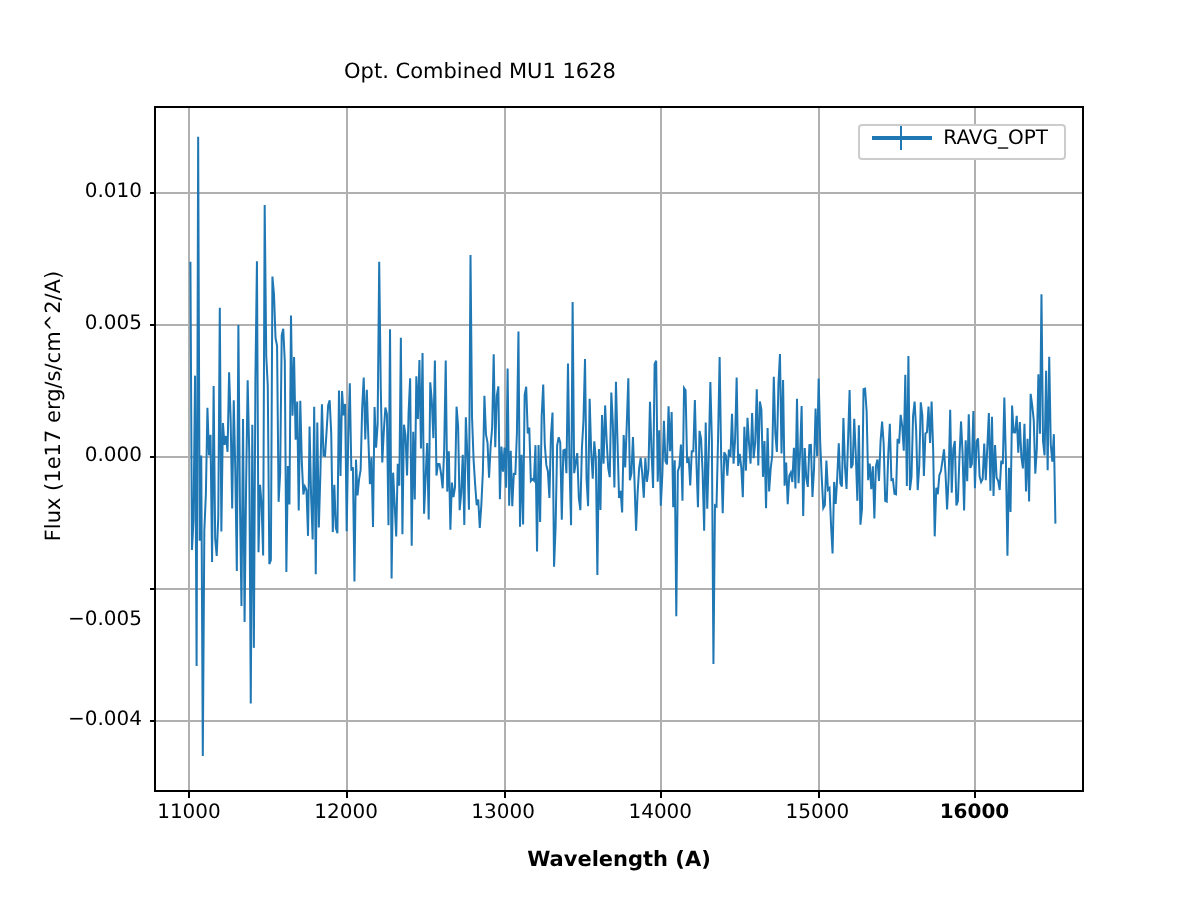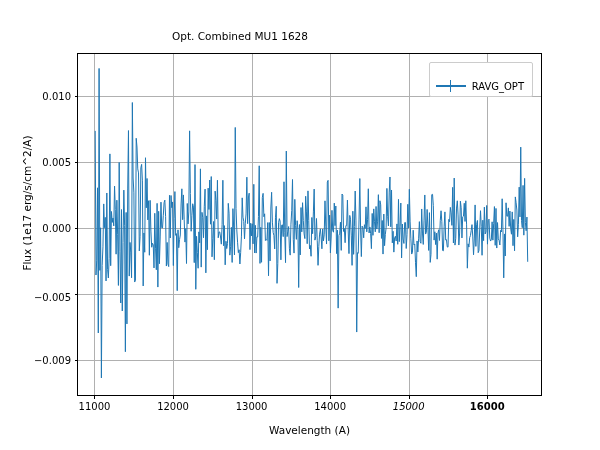--- a/index.html
+++ b/index.html
@@ -24,28 +24,28 @@
   .tickmark.y{height:1px;width:3.5px;right:100%;}
 
   .ticklabel{position:absolute;font-size:10px;color:#000000;white-space:nowrap;}
   .ticklabel.x{top:calc(100% + 6px);transform:translateX(-50%);}
   .ticklabel.y{right:calc(100% + 7px);transform:translateY(-50%);}
 
   
   #title{position:absolute;left:0;right:0;top:30px;text-align:center;
          font-size:10.5px;color:#000000;}
   #xlabel{position:absolute;left:77px;width:465px;top:424px;text-align:center;
-          font-size:10.5px;color:#000000;}
+          font-size:10.5px;color:#000000;font-weight:bold;}
   #ylabel{position:absolute;left:-93px;top:197px;width:240px;text-align:center;
           font-size:10.5px;color:#000000;transform:rotate(-90deg);}
 
   
   #legend{position:absolute;right:8px;top:8px;display:flex;align-items:center;
           gap:6px;background:#ffffff;border:1px solid #cccccc;border-radius:2px;
-          padding:17px 8px 4px 6px;box-shadow:0 0 0 0 rgba(0,0,0,0);}
+          padding:0 8px 4px 6px;box-shadow:0 0 0 0 rgba(0,0,0,0);}
   #legend .sample{position:relative;width:30px;height:12px;flex:none;}
   #legend .sample .hbar{position:absolute;left:0;right:0;top:5px;height:1.6px;
                         background:#1f77b4;}
   #legend .sample .vbar{position:absolute;left:14px;top:0;bottom:0;width:1.6px;
                         background:#1f77b4;}
   #legend .ltext{font-size:10px;color:#000000;white-space:nowrap;}
 </style>
 </head>
 <body>
 
@@ -78,35 +78,35 @@
     <div id="xticks">
         <div class="tickmark x" style="left: 16.4949px;"></div>
         <div class="ticklabel x" style="left: 16.4949px;">11000</div>
         <div class="tickmark x" style="left: 95.0422px;"></div>
         <div class="ticklabel x" style="left: 95.0422px;">12000</div>
         <div class="tickmark x" style="left: 173.59px;"></div>
         <div class="ticklabel x" style="left: 173.59px;">13000</div>
         <div class="tickmark x" style="left: 252.137px;"></div>
         <div class="ticklabel x" style="left: 252.137px;">14000</div>
         <div class="tickmark x" style="left: 330.684px;"></div>
-        <div class="ticklabel x" style="left: 330.684px; font-style: italic;">15000</div>
+        <div class="ticklabel x" style="left: 330.684px;">15000</div>
         <div class="tickmark x" style="left: 409.231px;"></div>
         <div class="ticklabel x" style="left: 409.231px; font-weight: bold;">16000</div>
       </div>
     <div id="yticks">
         <div class="tickmark y" style="top: 42.2154px;"></div>
         <div class="ticklabel y" style="top: 42.2154px;">0.010</div>
         <div class="tickmark y" style="top: 108.177px;"></div>
         <div class="ticklabel y" style="top: 108.177px;">0.005</div>
         <div class="tickmark y" style="top: 174.138px;"></div>
         <div class="ticklabel y" style="top: 174.138px;">0.000</div>
         <div class="tickmark y" style="top: 240.1px;"></div>
-        <div class="ticklabel y" style="top: 243px;">−0.005</div>
+        <div class="ticklabel y" style="top: 256px;">−0.005</div>
         <div class="tickmark y" style="top: 306.062px;"></div>
-        <div class="ticklabel y" style="top: 306.062px;">−0.009</div>
+        <div class="ticklabel y" style="top: 306.062px;">−0.004</div>
       </div>
 
     <div id="legend">
       <span class="sample">
         <span class="hbar"></span>
           <span class="vbar"></span>
       </span>
       <span class="ltext">RAVG_OPT</span>
     </div>
   </div>

